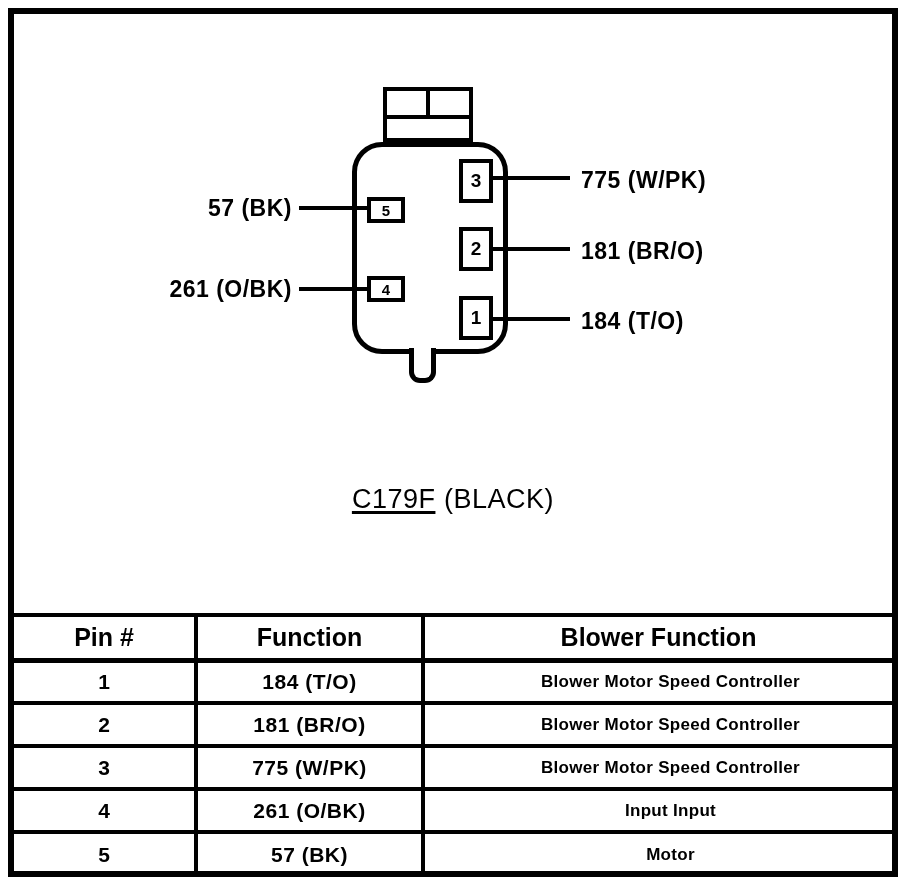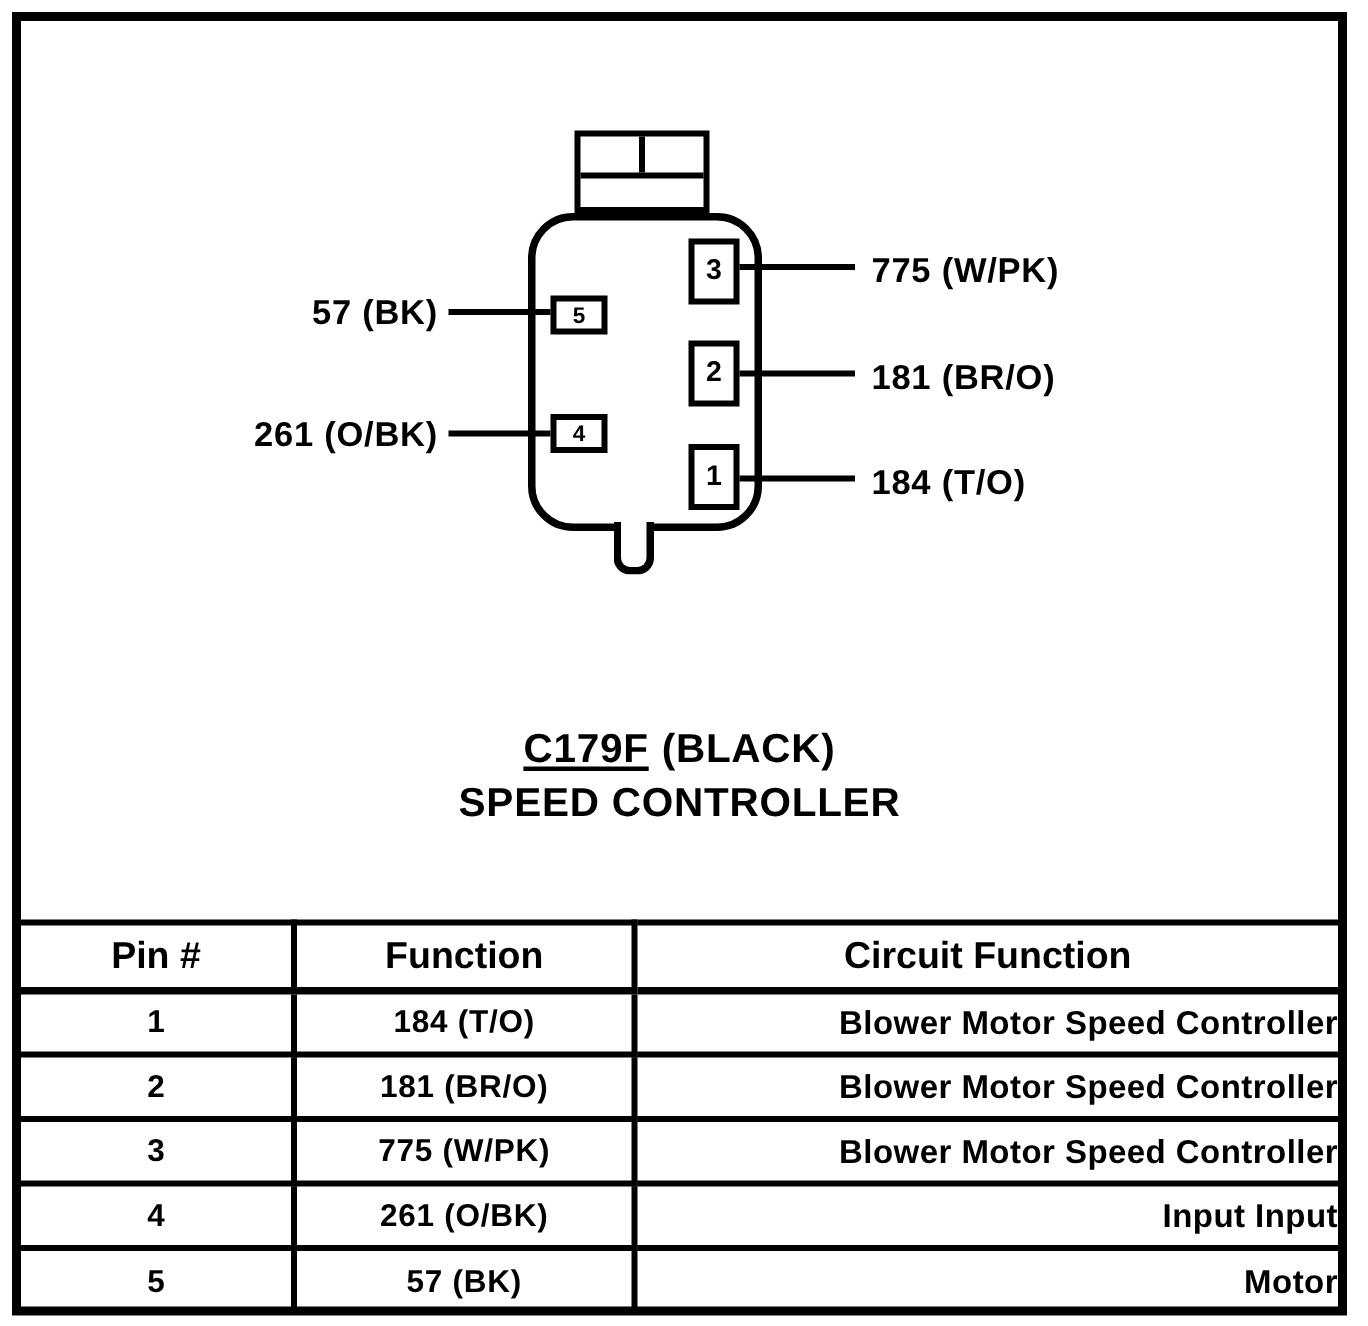--- a/index.html
+++ b/index.html
@@ -106,21 +106,21 @@
   .label-775 { left: 581px; top: 167px; }
   .label-181 { left: 581px; top: 238px; }
   .label-184 { left: 581px; top: 308px; }
 
   
   .title-block {
     position: absolute;
     left: 8px; top: 481px;
     width: 890px;
     text-align: center;
-    font-weight: bold;
+    font-weight: normal;
     font-size: 27px;
     line-height: 36px;
     letter-spacing: 0.5px;
     z-index: 4;
   }
   .title-id {
     text-decoration: underline;
     text-decoration-thickness: 3px;
     text-underline-offset: 3px;
   }
@@ -147,21 +147,21 @@
     font-size: 25px;
     text-align: center;
   }
   .pin-table th:first-child, .pin-table td:first-child { border-left: none; }
   .pin-table th:last-child,  .pin-table td:last-child  { border-right: none; }
   .pin-table tbody tr:last-child td { border-bottom: none; }
   .pin-table thead tr { height: 45px; }
   .pin-table tbody tr { height: 43px; }
   .c-pin     { font-size: 21px; text-align: center; }
   .c-circuit { font-size: 21px; text-align: center; letter-spacing: 0.5px; }
-  .c-func    { font-size: 22px; text-align: right; padding-left: 24px !important; letter-spacing: 0.3px; }
+  .c-func    { font-size: 17px; text-align: center; padding-left: 24px !important; letter-spacing: 0.3px; }
 </style>
 </head>
 <body>
 
 <div class="page">
   <div class="frame"></div>
 
   <div>
     <div class="tab">
       <div class="tab-top">
@@ -199,34 +199,33 @@
     <div class="wire-label label-261">261 (O/BK)</div>
     <div class="wire-label label-775">775 (W/PK)</div>
     <div class="wire-label label-181">181 (BR/O)</div>
     <div class="wire-label label-184">184 (T/O)</div>
   </div>
 
   <div class="title-block">
     <div>
       <span class="title-id">C179F</span><span class="title-color">(BLACK)</span>
     </div>
-    <div>SPEED CONTROLLER</div>
   </div>
 
   <table class="pin-table">
     <colgroup>
       <col style="width:182px">
       <col style="width:227px">
       <col>
     </colgroup>
     <thead>
       <tr>
         <th>Pin #</th>
         <th>Function</th>
-        <th>Circuit Function</th>
+        <th>Blower Function</th>
       </tr>
     </thead>
     <tbody>
       <tr>
         <td class="c-pin">1</td>
         <td class="c-circuit">184 (T/O)</td>
         <td class="c-func">Blower Motor Speed Controller</td>
       </tr>
       <tr>
         <td class="c-pin">2</td>

